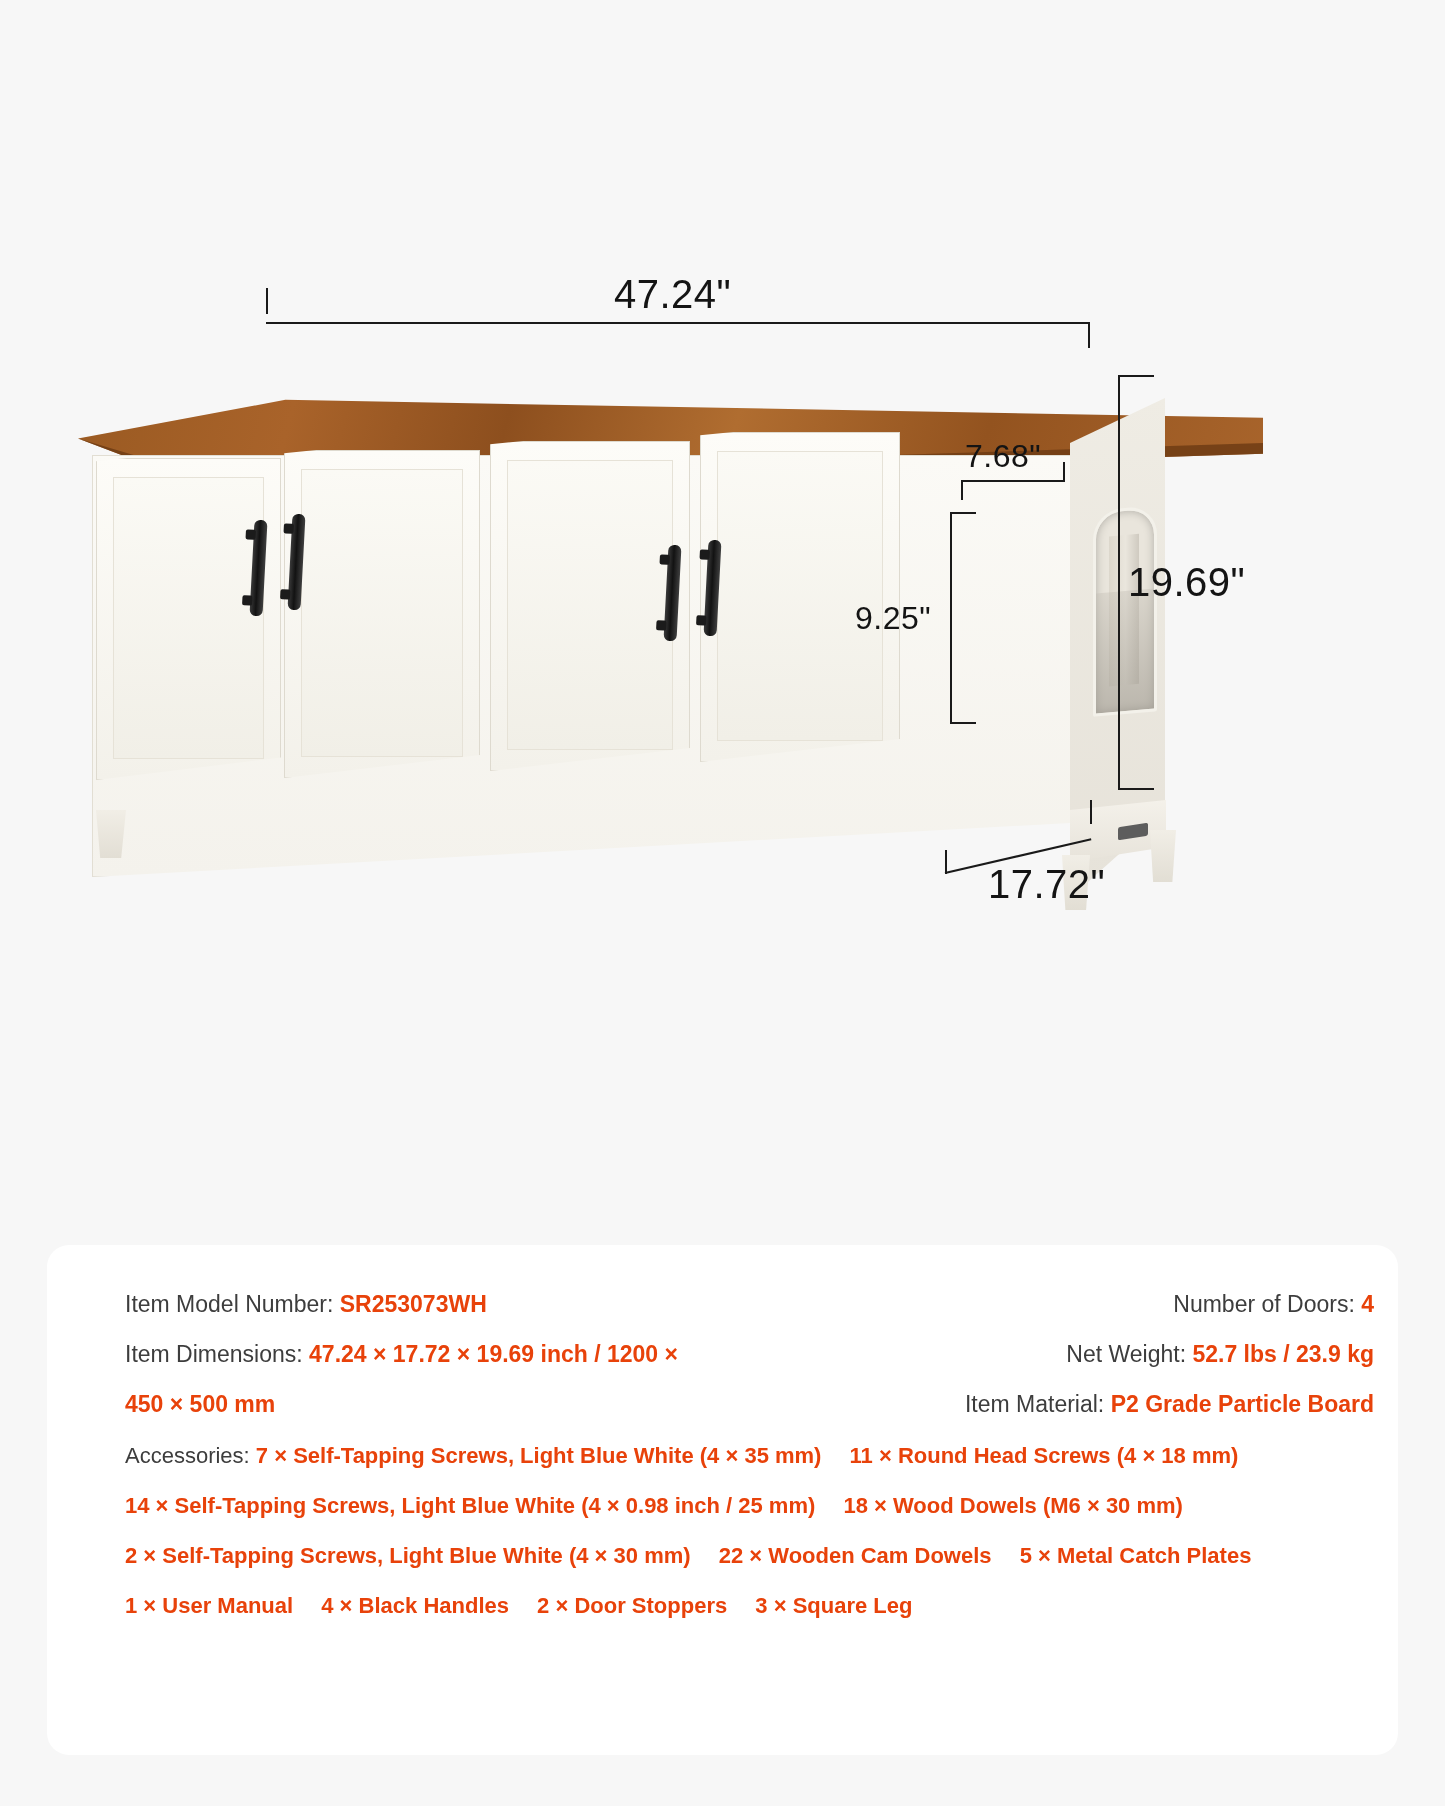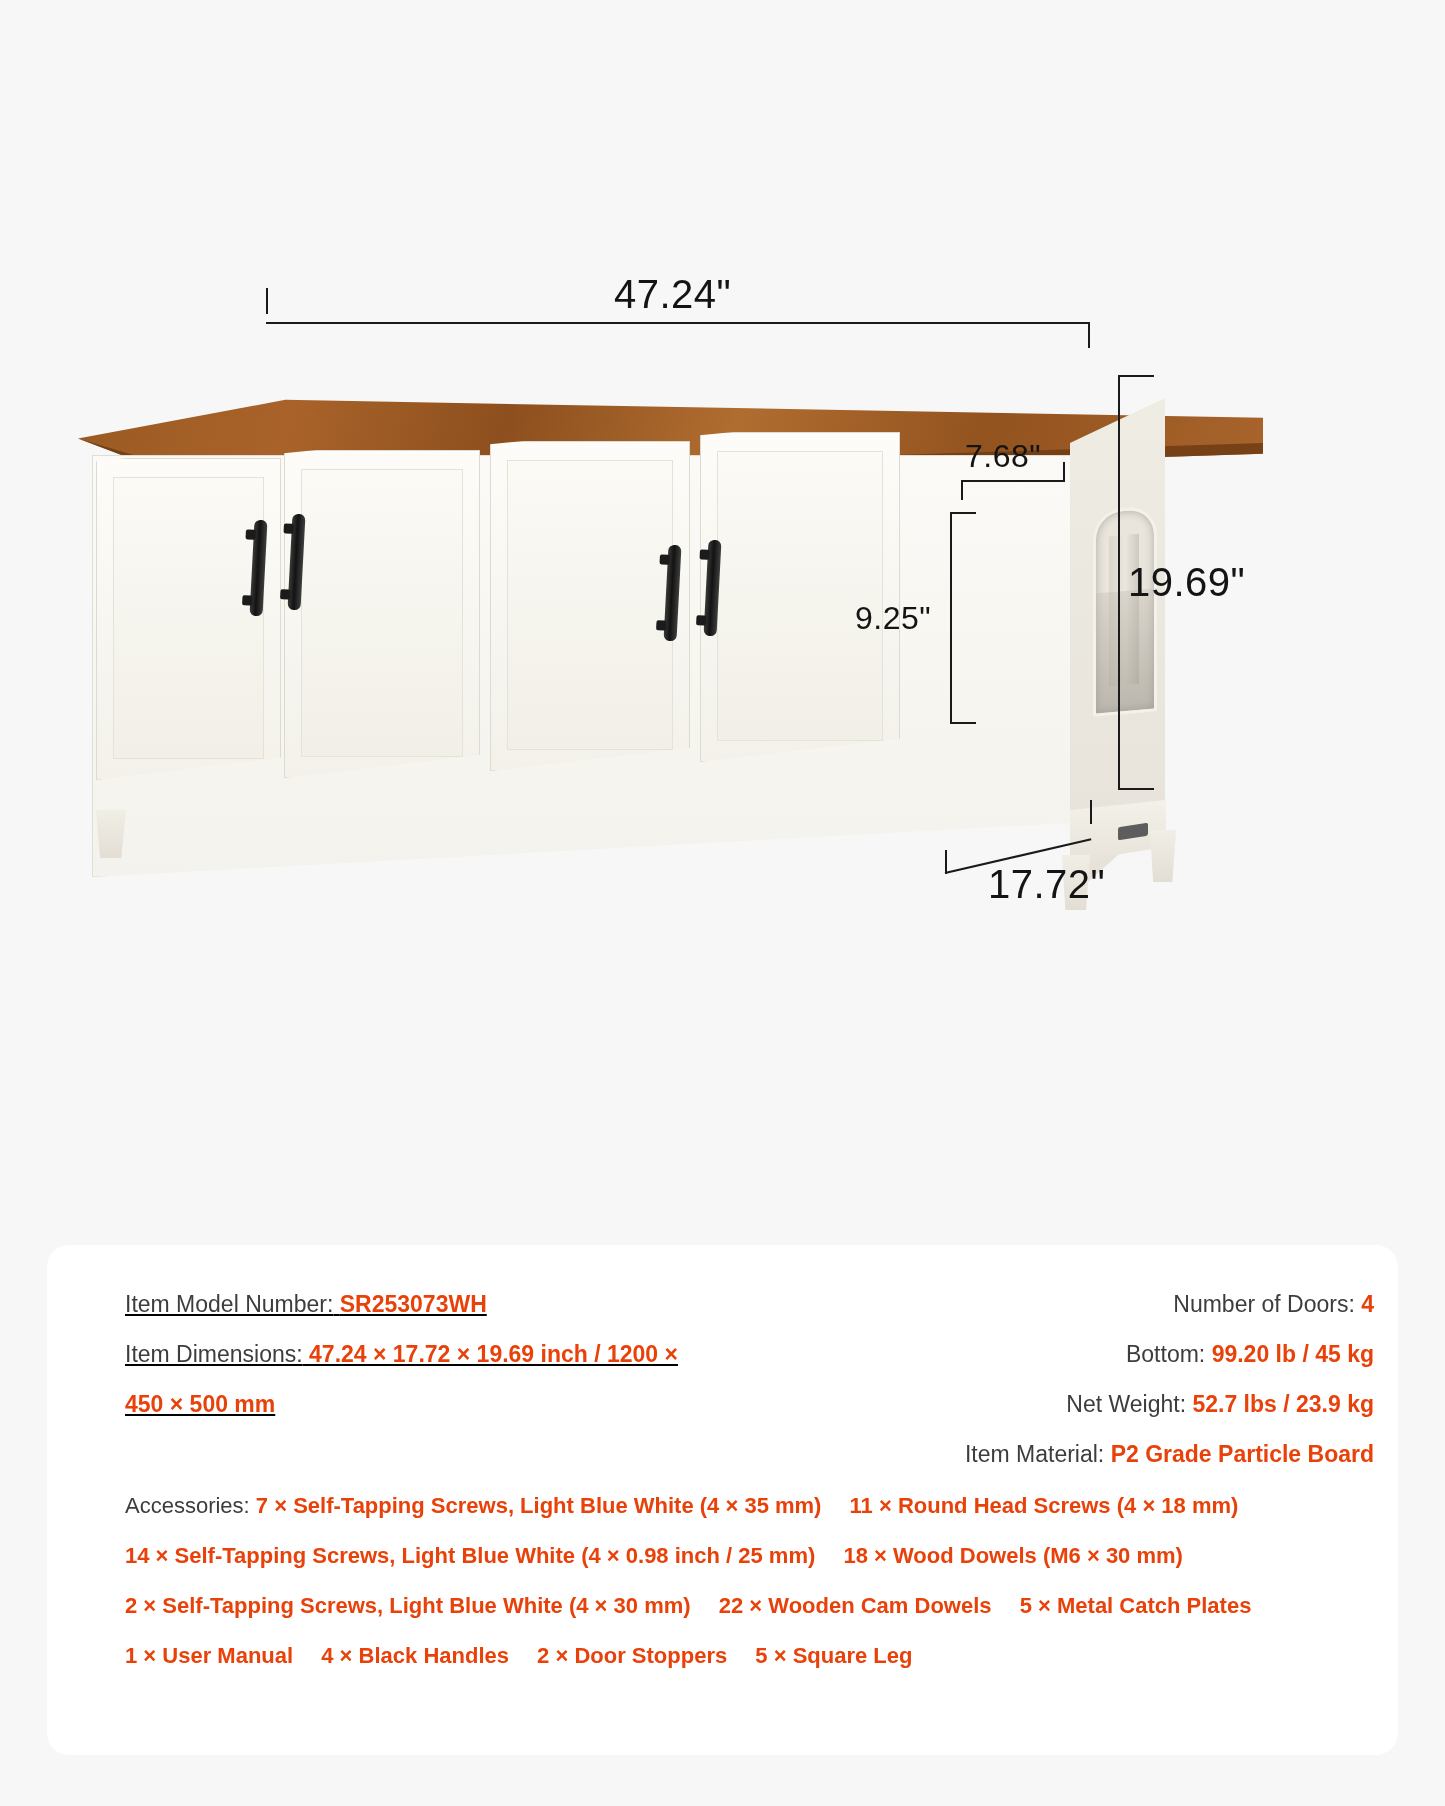--- a/index.html
+++ b/index.html
@@ -206,21 +206,21 @@
     background: #ffffff;
     border-radius: 22px;
     box-sizing: border-box;
     padding: 34px 24px 20px 24px;
   }
   .spec-cols {
     display: flex;
     gap: 0px;
   }
   .spec-col { width: 50%; box-sizing: border-box; }
-  .spec-col.left { padding-left: 54px; text-decoration: underline; }
+  .spec-col.left { padding-left: 54px; }
   .spec-col.right { padding-left: 34px; text-align: right; }
   .spec-row {
     font-size: 23px;
     line-height: 50px;
     color: #3d3d3d;
     white-space: normal;
   }
   .spec-row .k { color: #3d3d3d; }
   .spec-row .v { color: #e8420a; font-weight: bold; }
   .acc-block {
@@ -321,24 +321,20 @@
           <span class="v">47.24 × 17.72 × 19.69 inch / 1200 × 450 × 500 mm</span>
         </div>
       </div>
 
       <div class="spec-col right">
         <div class="spec-row">
           <span class="k">Number of Doors:</span>
           <span class="v">4</span>
         </div>
         <div class="spec-row">
-          <span class="k">Bottom:</span>
-          <span class="v">99.20 lb / 45 kg</span>
-        </div>
-        <div class="spec-row">
           <span class="k">Net Weight:</span>
           <span class="v">52.7 lbs / 23.9 kg</span>
         </div>
         <div class="spec-row">
           <span class="k">Item Material:</span>
           <span class="v">P2 Grade Particle Board</span>
         </div>
       </div>
     </div>
 
@@ -354,18 +350,18 @@
       </div>
       <div class="acc-line">
         <span class="v">2 × Self-Tapping Screws, Light Blue White (4 × 30 mm)</span>
         <span class="v">22 × Wooden Cam Dowels</span>
         <span class="v">5 × Metal Catch Plates</span>
       </div>
       <div class="acc-line">
         <span class="v">1 × User Manual</span>
         <span class="v">4 × Black Handles</span>
         <span class="v">2 × Door Stoppers</span>
-        <span class="v">5 × Square Leg</span>
+        <span class="v">3 × Square Leg</span>
       </div>
     </div>
   </div>
 
 </div>
 
 </body></html>

